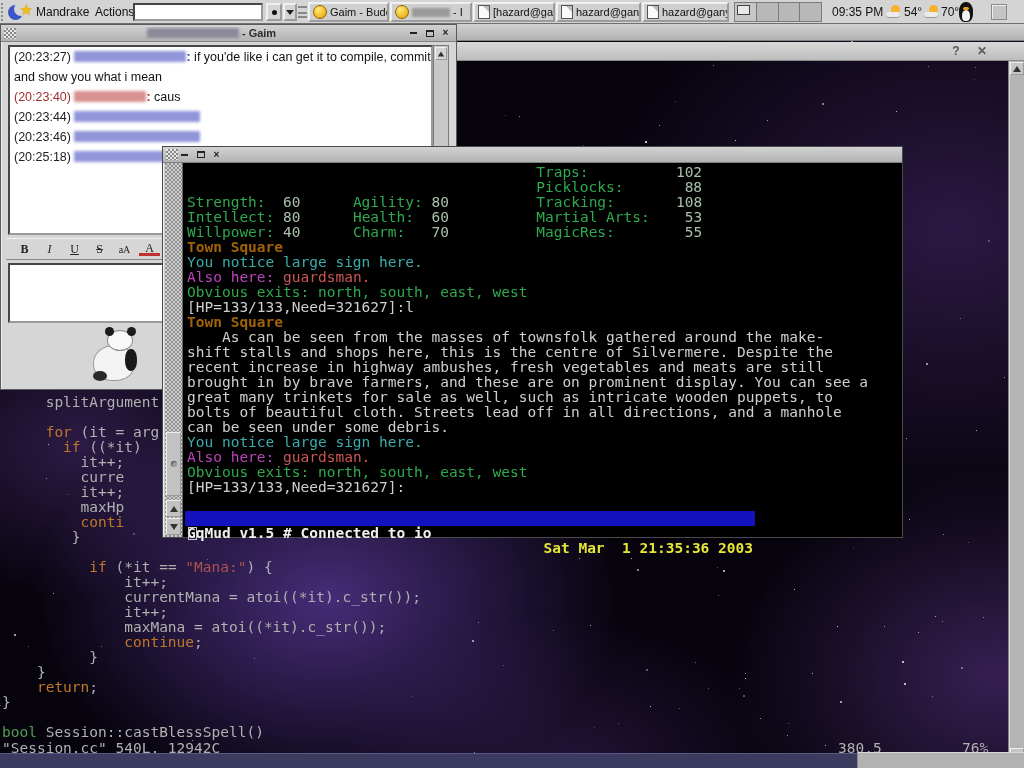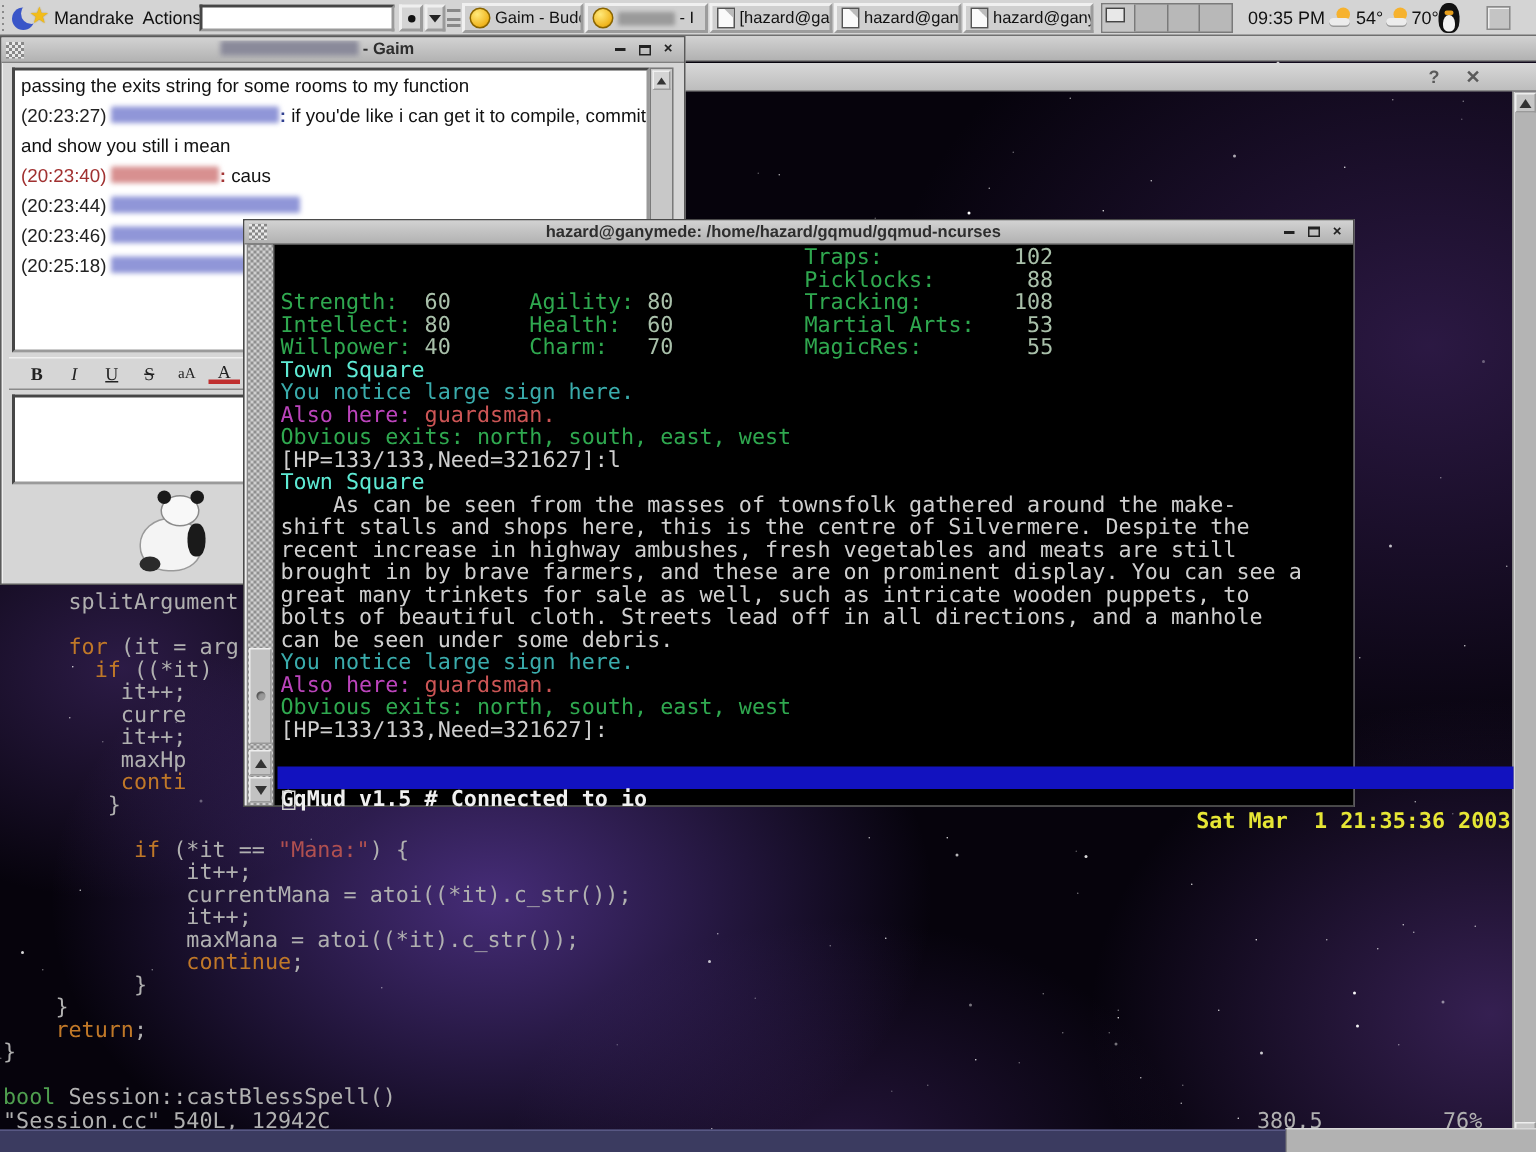--- a/index.html
+++ b/index.html
@@ -93,23 +93,23 @@
 .panda .parm{position:absolute;left:34px;top:20px;width:12px;height:22px;background:#1a1a1a;border-radius:45%}
 .panda .pleg{position:absolute;left:2px;top:42px;width:14px;height:10px;background:#2a2a2a;border-radius:50%}
 
 #term{position:absolute;left:162px;top:146px;width:741px;height:392px;background:#cfcfcf;border:1px solid #4a4a4a;box-shadow:inset 1px 1px 0 #ededed;z-index:4}
 #termscreen{position:absolute;left:2px;top:16px;width:737px;height:374px;background:#000}
 #lscroll{position:absolute;left:0;top:0;width:18px;height:374px;background-image:conic-gradient(#cfcfcf 25%,#8f8f8f 0 50%,#cfcfcf 0 75%,#8f8f8f 0);background-size:4px 4px;border-right:1px solid #666}
 #lthumb{position:absolute;left:1px;top:269px;width:15px;height:64px;background:#c2c2c2;border:1px outset #eee}
 #lthumb::after{content:"";position:absolute;left:4px;top:28px;width:6px;height:6px;border-radius:50%;background:#9a9a9a;box-shadow:inset 1px 1px 1px #555}
 .lsb{position:absolute;left:1px;width:15px;height:17px;background:#c2c2c2;border:1px outset #eee;display:flex;align-items:center;justify-content:center}
 #mudlines{position:absolute;left:22px;top:2px;font-family:"DejaVu Sans Mono",monospace;font-size:14.5px;line-height:15px;white-space:pre}
-.m-g{color:#2fa84f}.m-G{color:#2fa84f}.m-v{color:#a9c0aa}.m-C{color:#5eead4;font-weight:normal}
+.m-g{color:#2fa84f}.m-G{color:#2fa84f}.m-v{color:#a9c0aa}.m-C{color:#a16207;font-weight:bold}
 .m-c{color:#3aacac}.m-m{color:#bb44bb}.m-r{color:#cc5555}.m-w{color:#cfcfcf}
-#mudstatus{position:absolute;left:20px;top:348px;width:824px;height:15px;background:#1212bf;font-family:"DejaVu Sans Mono",monospace;font-size:14.5px;line-height:15px;font-weight:bold;white-space:pre}
+#mudstatus{position:absolute;left:20px;top:348px;width:570px;height:15px;background:#1212bf;font-family:"DejaVu Sans Mono",monospace;font-size:14.5px;line-height:15px;font-weight:bold;white-space:pre}
 #mudstatus .sl{position:absolute;left:2px;color:#f0f0f0}
 #mudstatus .sr{position:absolute;right:2px;color:#e6e635}
 #mudcursor{position:absolute;left:23px;top:364px;width:9px;height:13px;border:1px solid #cfcfcf}
 </style>
 </head>
 <body>
 
 <div id="desktop">
   <div style="position:absolute;inset:0">
       <div class="star" style="left: 0px; top: 705px; height: 1px; width: 1px; opacity: 0.45;"></div>
@@ -337,23 +337,22 @@
         <div class="wbtn wb-min">
             <i></i>
           </div>
         <div class="wbtn wb-max">
             <i></i>
           </div>
         <div class="wbtn">×</div>
       </div>
     </div>
     <div id="chatlog">
-        <div class="chatrow"><span>passing the exits string for some rooms to my function</span></div>
         <div class="chatrow"><span style="color: rgb(34, 34, 34);">(20:23:27) </span><span class="nblur blue" style="width: 112px;"></span><span class="ncolon" style="color: rgb(43, 60, 140);">: </span><span>if you'de like i can get it to compile, commit,</span></div>
-        <div class="chatrow"><span>and show you still i mean</span></div>
+        <div class="chatrow"><span>and show you what i mean</span></div>
         <div class="chatrow"><span style="color: rgb(160, 48, 48);">(20:23:40) </span><span class="nblur red" style="width: 72px;"></span><span class="ncolon" style="color: rgb(160, 48, 48);">: </span><span>caus</span></div>
         <div class="chatrow"><span style="color: rgb(34, 34, 34);">(20:23:44) </span><span class="nblur blue" style="width: 126px;"></span></div>
         <div class="chatrow"><span style="color: rgb(34, 34, 34);">(20:23:46) </span><span class="nblur blue" style="width: 126px;"></span></div>
         <div class="chatrow"><span style="color: rgb(34, 34, 34);">(20:25:18) </span><span class="nblur blue" style="width: 126px;"></span></div>
       </div>
     <div id="chatscroll">
       <div class="gsb" style="top:1px">
           <div class="tri-up" style="transform:scale(.8)"></div>
         </div>
       <div id="chatthumb"></div>
@@ -378,21 +377,20 @@
         <div class="phead"></div>
           <div class="pear1"></div>
           <div class="pear2"></div>
       </div>
     </div>
   </div>
 
   <div id="term">
     <div class="titlebar" style="height:16px">
       <div class="tgrip"></div>
-      <div class="ttext">hazard@ganymede: /home/hazard/gqmud/gqmud-ncurses</div>
       <div class="wbtns">
         <div class="wbtn wb-min">
             <i></i>
           </div>
         <div class="wbtn wb-max">
             <i></i>
           </div>
         <div class="wbtn">×</div>
       </div>
     </div>

